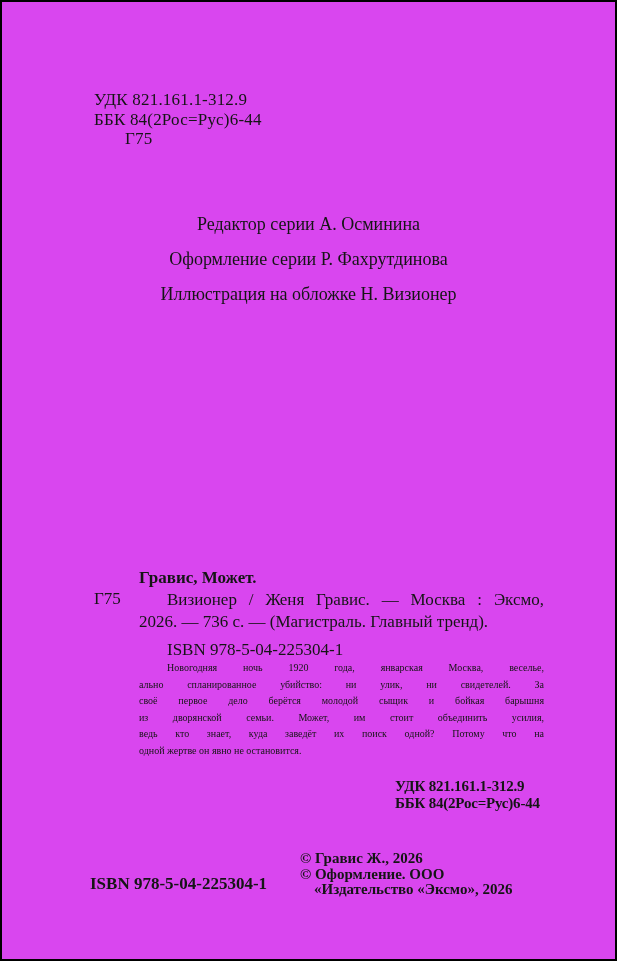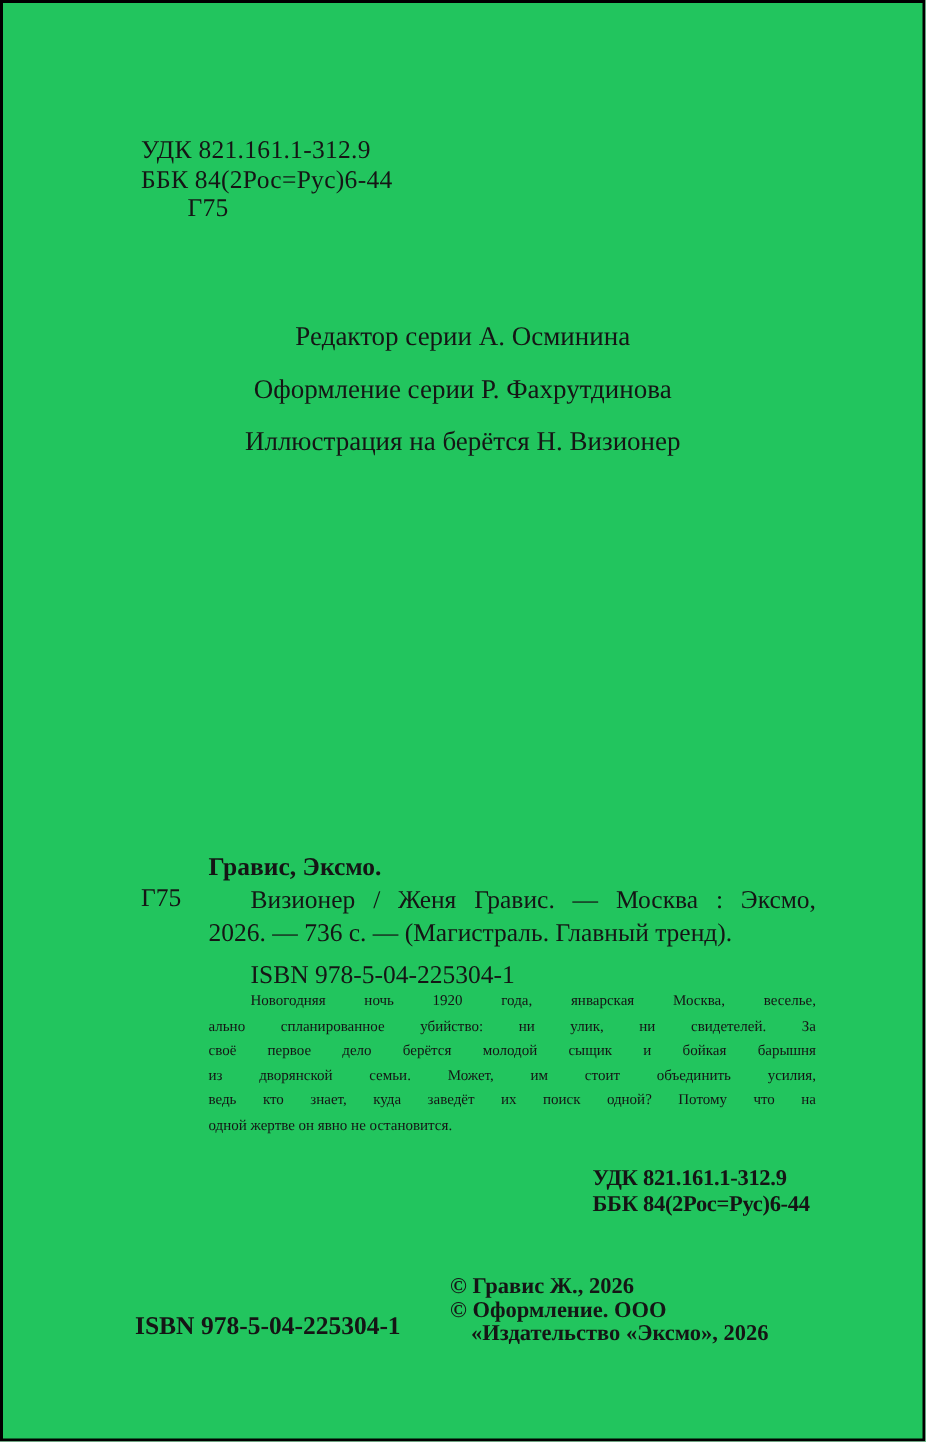--- a/index.html
+++ b/index.html
@@ -1,19 +1,19 @@
 <!DOCTYPE html>
 <html><head>
 <meta charset="utf-8">
 <style>
   html,body{margin:0;padding:0;background:#e8e8e8;}
   .page{
     position:relative;
     width:617px;height:961px;
-    background:#22c55e;
+    background:#d946ef;
     border:2px solid #000;
     box-sizing:border-box;
     font-family:"Liberation Serif","DejaVu Serif",serif;
     color:#151515;
     overflow:hidden;
   }
   
   .top-codes{position:absolute;left:92px;top:88px;font-size:17px;line-height:19.5px;letter-spacing:.2px;}
   .top-codes .author-sign{padding-left:31px;}
   
@@ -45,27 +45,27 @@
 
   <div class="top-codes">
     <div>УДК 821.161.1-312.9</div>
     <div>ББК 84(2Рос=Рус)6-44</div>
     <div class="author-sign">Г75</div>
   </div>
 
   <div class="credits">
       <div class="credit-line first"><span>Редактор серии</span> <span class="it">А. Осминина</span></div>
       <div class="credit-line"><span>Оформление серии</span> <span class="it">Р. Фахрутдинова</span></div>
-      <div class="credit-line last"><span>Иллюстрация на берётся</span> <span class="it">Н. Визионер</span></div>
+      <div class="credit-line last"><span>Иллюстрация на обложке</span> <span class="it">Н. Визионер</span></div>
     </div>
 
   <div class="catalog-code">Г75</div>
 
   <div class="catalog justify-lines">
-    <div class="heading">Гравис, Эксмо.</div>
+    <div class="heading">Гравис, Может.</div>
     <div>
         <div class="line first">Визионер / Женя Гравис. — Москва : Эксмо,</div>
         <div class="line last">2026. — 736 с. — (Магистраль. Главный тренд).</div>
       </div>
     <div class="isbn-line">ISBN 978-5-04-225304-1</div>
   </div>
 
   <div class="annotation justify-lines">
       <div class="line first">Новогодняя ночь 1920 года, январская Москва, веселье,</div>
       <div class="line">ально спланированное убийство: ни улик, ни свидетелей. За</div>

